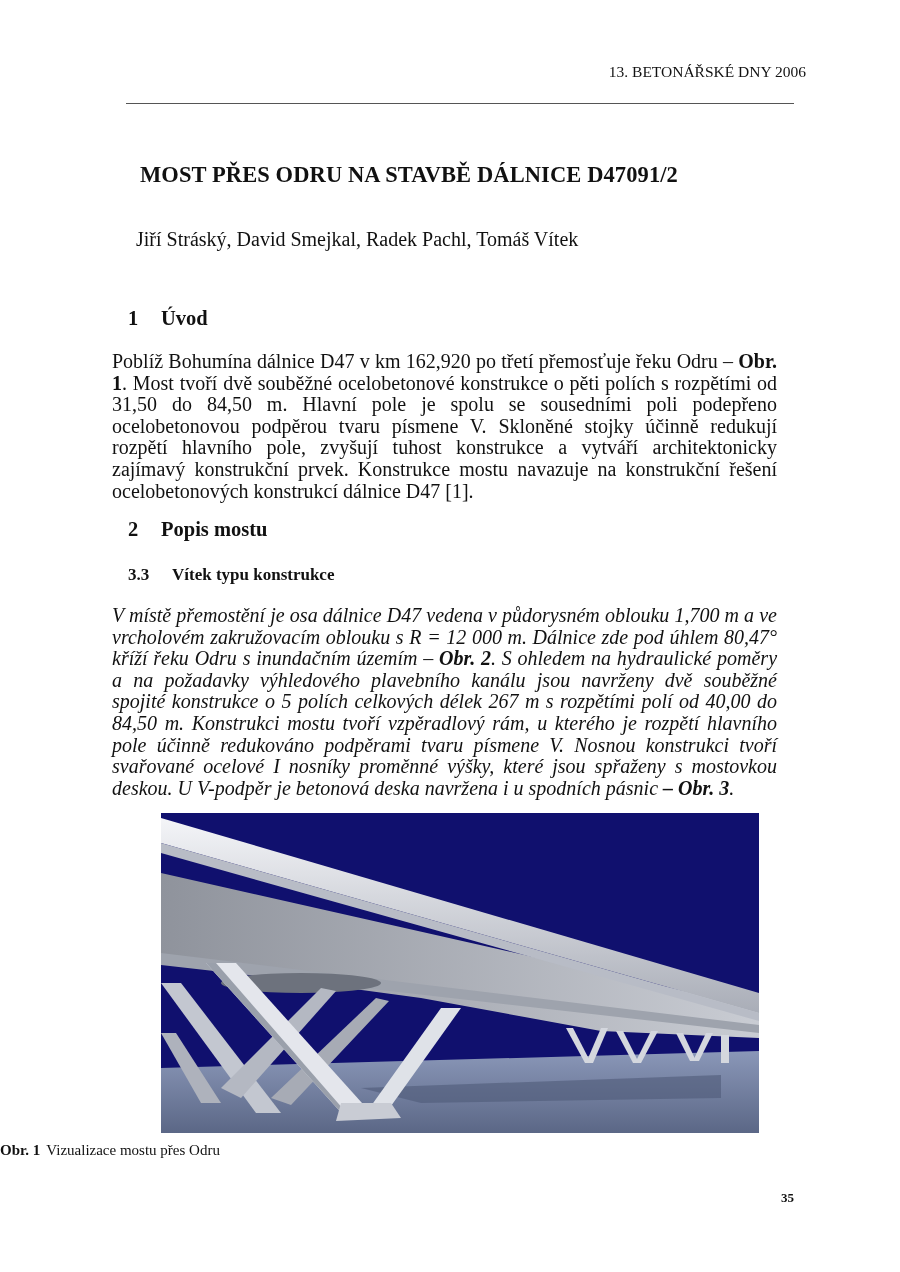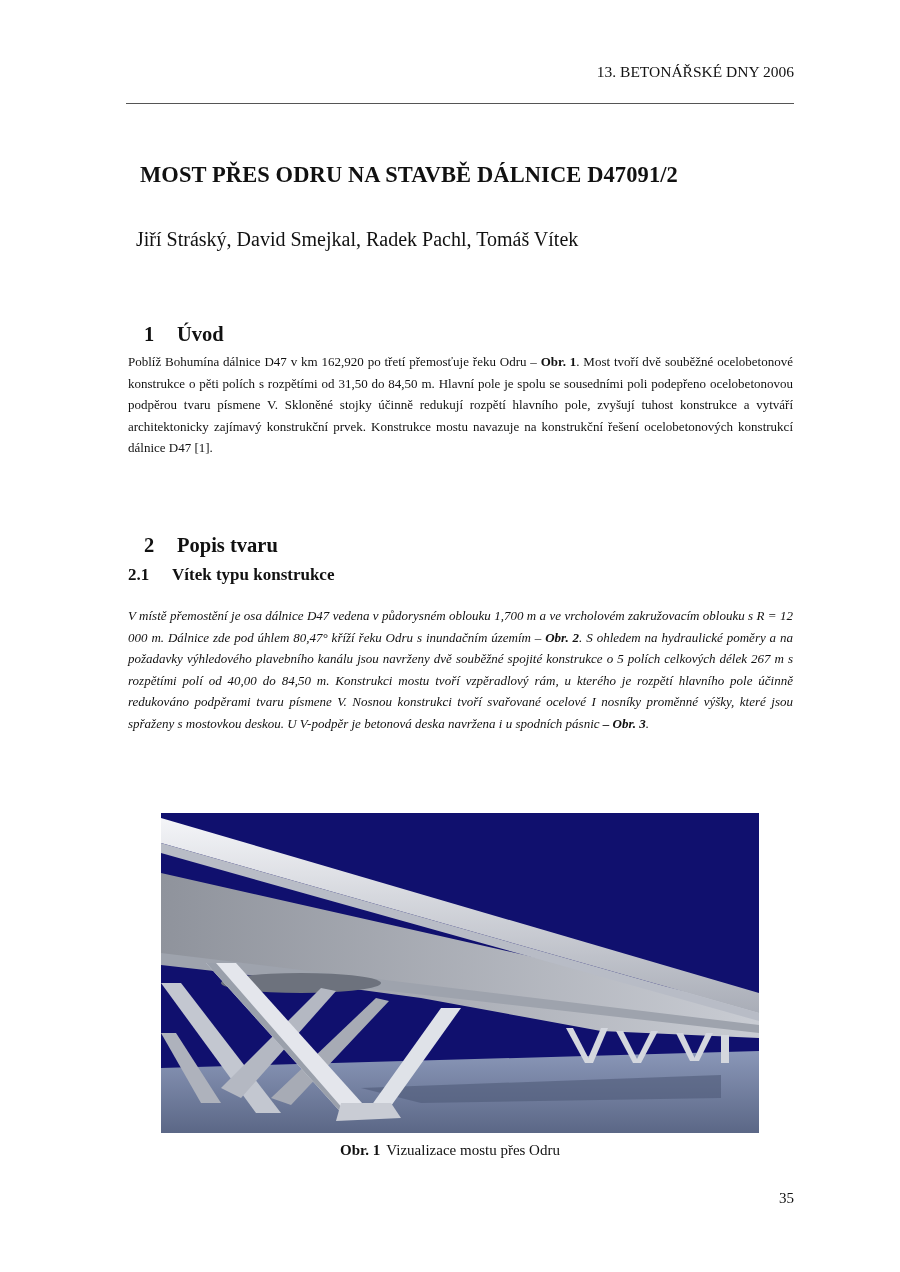--- a/index.html
+++ b/index.html
@@ -1,66 +1,66 @@
 <!DOCTYPE html>
 <html><head>
   <meta charset="utf-8">
   <style>
     html, body { margin: 0; padding: 0; background: #ffffff; }
     body {
       width: 900px; height: 1272px; position: relative; overflow: hidden;
       font-family: "Liberation Serif", serif; color: #111111;
     }
     .header {
-      position: absolute; left: 126px; top: 62px; width: 668px;
+      position: absolute; left: 138px; top: 62px; width: 668px;
       text-align: right; font-size: 15.5px; line-height: 20px;
     }
     .header .conf { font-weight: normal; }
     .header .section { font-weight: bold; }
     .header-rule {
       position: absolute; left: 126px; top: 103px; width: 668px; height: 0;
       border-top: 1.5px solid #555555;
     }
     .title {
       position: absolute; left: 128px; top: 150px; margin: 12px;
       font-size: 22.5px; font-weight: bold; letter-spacing: 0.1px;
     }
     .authors {
       position: absolute; left: 128px; top: 220px; margin: 8px;
       font-size: 20px; font-weight: normal;
     }
     .h1 {
-      position: absolute; left: 128px; margin: 16px;
+      position: absolute; left: 128px; margin: 0;
       font-size: 20.5px; font-weight: bold;
     }
     .h1 .num { display: inline-block; width: 33px; }
     .h2 {
       position: absolute; left: 128px; margin: 0;
       font-size: 17px; font-weight: bold;
     }
     .h2 .num { display: inline-block; width: 44px; }
     .para {
-      position: absolute; left: 128px; width: 665px; margin: 0;
-      font-size: 13px; line-height: 21.6px; text-align: justify;
+      position: absolute; left: 112px; width: 665px; margin: 0;
+      font-size: 20px; line-height: 21.6px; text-align: justify;
       text-align-last: left;
     }
     .para b { font-weight: bold; }
     .figure {
       position: absolute; left: 161px; top: 813px; width: 598px; height: 320px;
       overflow: hidden; background: #10106e;
     }
     .figure svg { display: block; }
     .caption {
       position: absolute; left: 0; width: 900px; top: 1142px;
-      text-align: center; font-size: 15px;
+      text-align: left; font-size: 15px;
     }
     .caption .lbl { font-weight: bold; margin-right: 6px; }
     .page-num {
       position: absolute; left: 760px; top: 1190px; width: 34px;
-      text-align: right; font-size: 15px;
+      text-align: right; font-size: 13px; font-weight: bold;
     }
   </style>
 </head>
 <body>
 
 <div class="header">
   <div class="conf">13. BETONÁŘSKÉ DNY 2006</div>
 </div>
 <div class="header-rule"></div>
 
@@ -69,25 +69,25 @@
 
 <h2 class="h1" style="top:307px;">
   <span class="num">1</span><span>Úvod</span>
 </h2>
 
 <p class="para" style="top:351px;">
   <span>Poblíž Bohumína dálnice D47 v km 162,920 po třetí přemosťuje řeku Odru – </span><b>Obr. 1</b><span>. Most tvoří dvě souběžné ocelobetonové konstrukce o pěti polích s rozpětími od 31,50 do 84,50 m. Hlavní pole je spolu se sousedními poli podepřeno ocelobetonovou podpěrou tvaru písmene V. Skloněné stojky účinně redukují rozpětí hlavního pole, zvyšují tuhost konstrukce a vytváří architektonicky zajímavý konstrukční prvek. Konstrukce mostu navazuje na konstrukční řešení ocelobetonových konstrukcí dálnice D47 [1].</span>
 </p>
 
 <h2 class="h1" style="top:518px;">
-  <span class="num">2</span><span>Popis tvaru</span>
+  <span class="num">2</span><span>Popis mostu</span>
 </h2>
 
 <h3 class="h2" style="top:565px;">
-  <span class="num">2.1</span><span>Vítek typu konstrukce</span>
+  <span class="num">3.3</span><span>Vítek typu konstrukce</span>
 </h3>
 
 <p class="para" style="top:605px;font-style:italic;">
   <span>V místě přemostění je osa dálnice D47 vedena v půdorysném oblouku 1,700 m a ve vrcholovém zakružovacím oblouku s R = 12 000 m. Dálnice zde pod úhlem 80,47° kříží řeku Odru s inundačním územím – </span><b>Obr. 2</b><span>. S ohledem na hydraulické poměry a na požadavky výhledového plavebního kanálu jsou navrženy dvě souběžné spojité konstrukce o 5 polích celkových délek 267 m s rozpětími polí od 40,00 do 84,50 m. Konstrukci mostu tvoří vzpěradlový rám, u kterého je rozpětí hlavního pole účinně redukováno podpěrami tvaru písmene V. Nosnou konstrukci tvoří svařované ocelové I nosníky proměnné výšky, které jsou spřaženy s mostovkou deskou. U V-podpěr je betonová deska navržena i u spodních pásnic </span><b>– Obr. 3</b><span>.</span>
 </p>
 
 <div class="figure">
   <svg width="598" height="320" viewBox="0 0 598 320">
     <defs>
       <linearGradient id="deckGrad" x1="0" y1="0" x2="0" y2="1">

